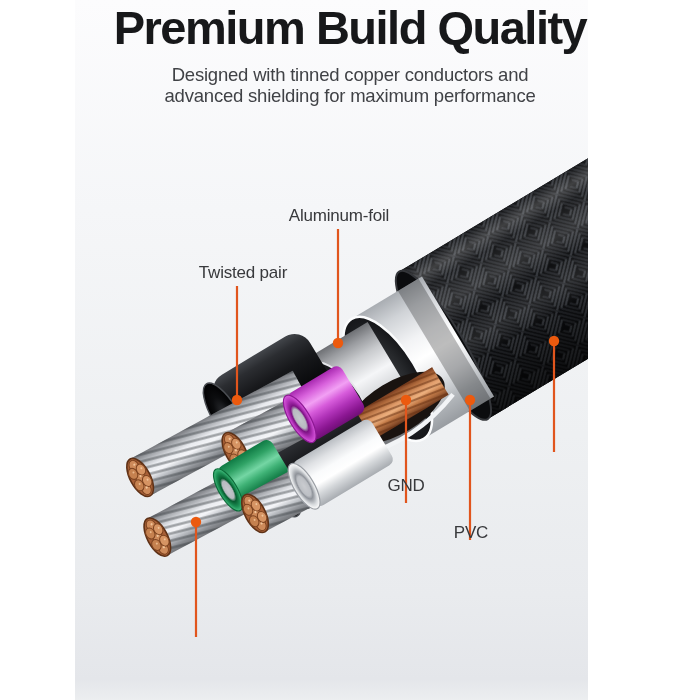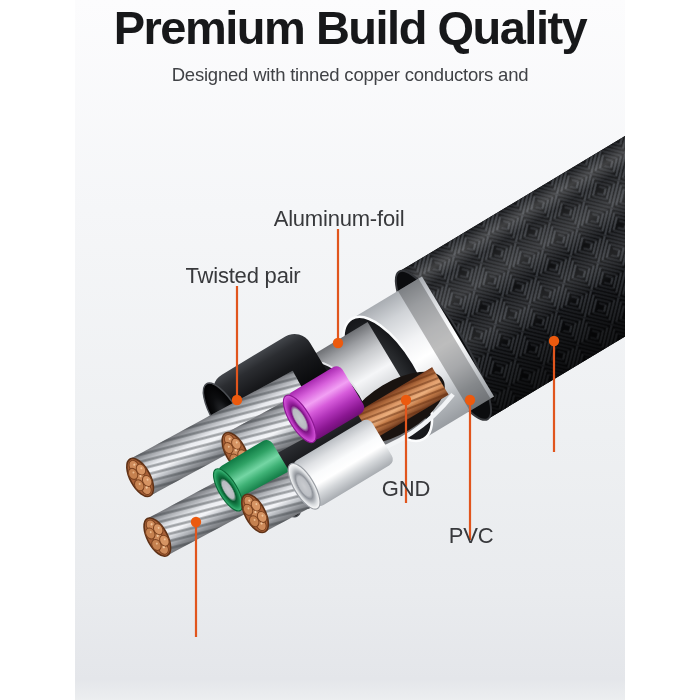--- a/index.html
+++ b/index.html
@@ -1,37 +1,38 @@
 <!DOCTYPE html>
 <html><head>
 <meta charset="utf-8">
 <style>
   html,body{margin:0;padding:0;background:#ffffff;}
-  .stage{position:relative;width:700px;height:700px;background:#ffffff;overflow:hidden;
+  .stage{position:relative;width:588px;height:700px;background:#ffffff;overflow:hidden;
          font-family:"Liberation Sans",sans-serif;}
   .content-bg{position:absolute;left:75px;top:0;width:550px;height:700px;
   background:linear-gradient(180deg,#fcfcfd 0%,#f5f6f8 30%,#eef0f2 62%,#e9ebee 85%,#e4e6ea 97%,#eceef0 100%);}
   .header{position:absolute;left:75px;top:0;width:550px;text-align:center;z-index:3;}
   .title{margin:0;padding-top:3px;font-size:47px;font-weight:700;letter-spacing:-1.5px;
          color:#17181a;line-height:1.05;}
   .subtitle{margin:12px auto 0;font-size:18.5px;line-height:21px;color:#404246;letter-spacing:-0.2px;}
   .cable-svg{position:absolute;left:0;top:0;z-index:1;}
-  .lbl{position:absolute;z-index:4;font-size:22px;color:#38393c;letter-spacing:-0.2px;
+  .lbl{position:absolute;z-index:4;font-size:17px;color:#38393c;letter-spacing:-0.2px;
        white-space:nowrap;transform:translateX(-50%);}
 </style>
 </head>
 <body>
 
 <div class="stage">
   <div class="content-bg"></div>
 
   <div class="header">
     <h1 class="title">Premium Build Quality</h1>
     <div class="subtitle">
       <div>Designed with tinned copper conductors and</div>
+      <div>advanced shielding for maximum performance</div>
     </div>
   </div>
 
   <svg class="cable-svg" width="700" height="700" viewBox="0 0 700 700">
     <defs>
       <clipPath id="contentClip">
           <rect x="75" y="0" width="550" height="700"></rect>
         </clipPath>
 
       <linearGradient id="foilGrad" x1="0" y1="0" x2="0" y2="1">

